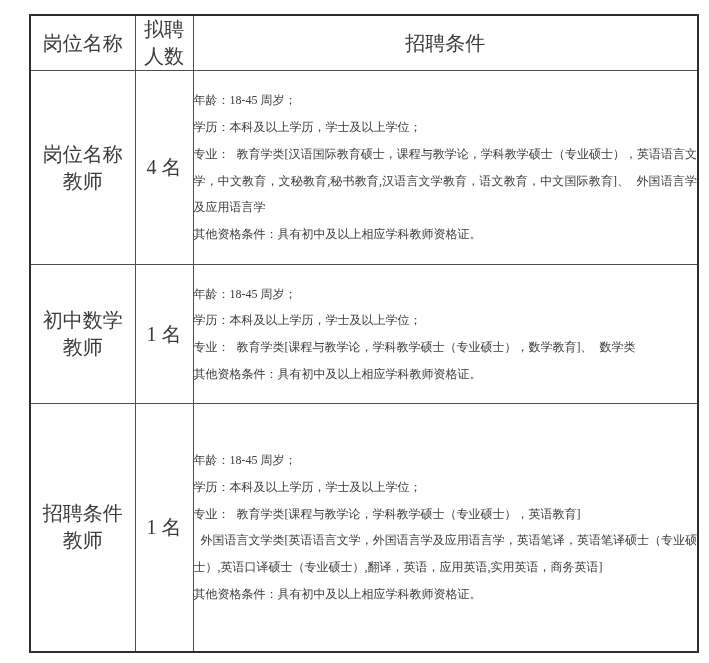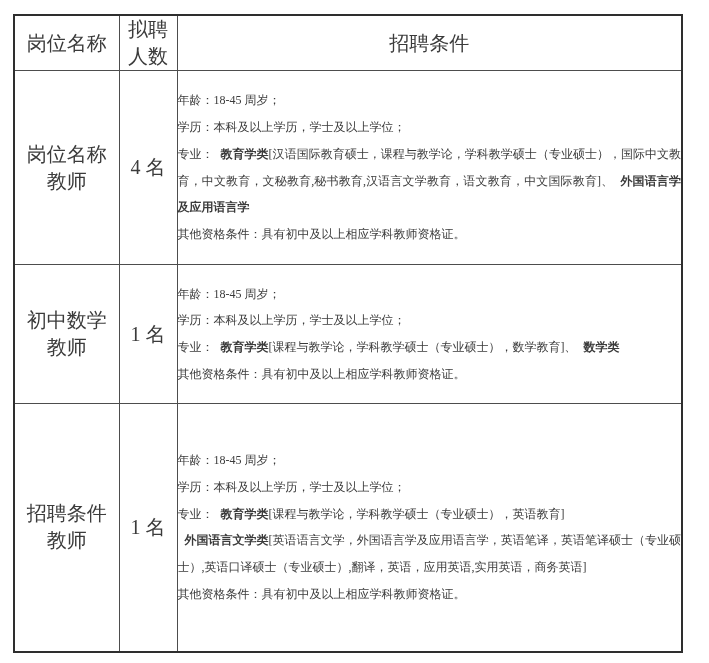--- a/index.html
+++ b/index.html
@@ -9,21 +9,21 @@
   }
   body {
     width: 709px;
     height: 663px;
     position: relative;
     font-family: "Liberation Serif", "DejaVu Serif", serif;
     color: #3b3b3b;
   }
   table.recruit {
     position: absolute;
-    left: 13px;
+    left: 29px;
     top: 14px;
     width: 668px;
     height: 636px;
     border-collapse: collapse;
     table-layout: fixed;
     border: 2px solid #2e2e2e;
   }
   table.recruit td, table.recruit th {
     border: 1px solid #4d4d4d;
     vertical-align: middle;
@@ -44,21 +44,21 @@
     font-size: 12px;
     line-height: 26.7px;
     padding: 4px 9px 4px 9px;
     vertical-align: middle;
   }
   .cond-p {
     margin: 0;
     text-align: justify;
     text-justify: inter-character;
   }
-  .seg-b { font-weight: bold; padding-left: 7px; }
+  .seg-b { font-weight: normal; padding-left: 7px; }
   .pos-line { display: block; }
 </style>
 </head>
 <body>
 
 <table class="recruit">
   <colgroup>
     <col style="width:105px">
     <col style="width:58px">
     <col style="width:505px">
@@ -76,21 +76,21 @@
   <tbody id="table-body">
   <tr class="row-0">
         <td class="cell-center">
           <span class="pos-line">岗位名称</span>
           <span class="pos-line">教师</span>
         </td>
         <td class="cell-center">4 名</td>
         <td class="cell-cond">
           <p class="cond-p"><span class="seg">年龄：18-45 周岁；</span></p>
           <p class="cond-p"><span class="seg">学历：本科及以上学历，学士及以上学位；</span></p>
-          <p class="cond-p"><span class="seg">专业：</span><span class="seg-b">教育学类</span><span class="seg">[汉语国际教育硕士，课程与教学论，学科教学硕士（专业硕士），国际中文教育，中文教育，文秘教育,秘书教育,汉语言文学教育，语文教育，中文国际教育]、</span><span class="seg-b">外国语言学及应用语言学</span></p>
+          <p class="cond-p"><span class="seg">专业：</span><span class="seg-b">教育学类</span><span class="seg">[汉语国际教育硕士，课程与教学论，学科教学硕士（专业硕士），英语语言文学，中文教育，文秘教育,秘书教育,汉语言文学教育，语文教育，中文国际教育]、</span><span class="seg-b">外国语言学及应用语言学</span></p>
           <p class="cond-p"><span class="seg">其他资格条件：具有初中及以上相应学科教师资格证。</span></p>
         </td>
       </tr>
       <tr class="row-1">
         <td class="cell-center">
           <span class="pos-line">初中数学</span>
           <span class="pos-line">教师</span>
         </td>
         <td class="cell-center">1 名</td>
         <td class="cell-cond">

